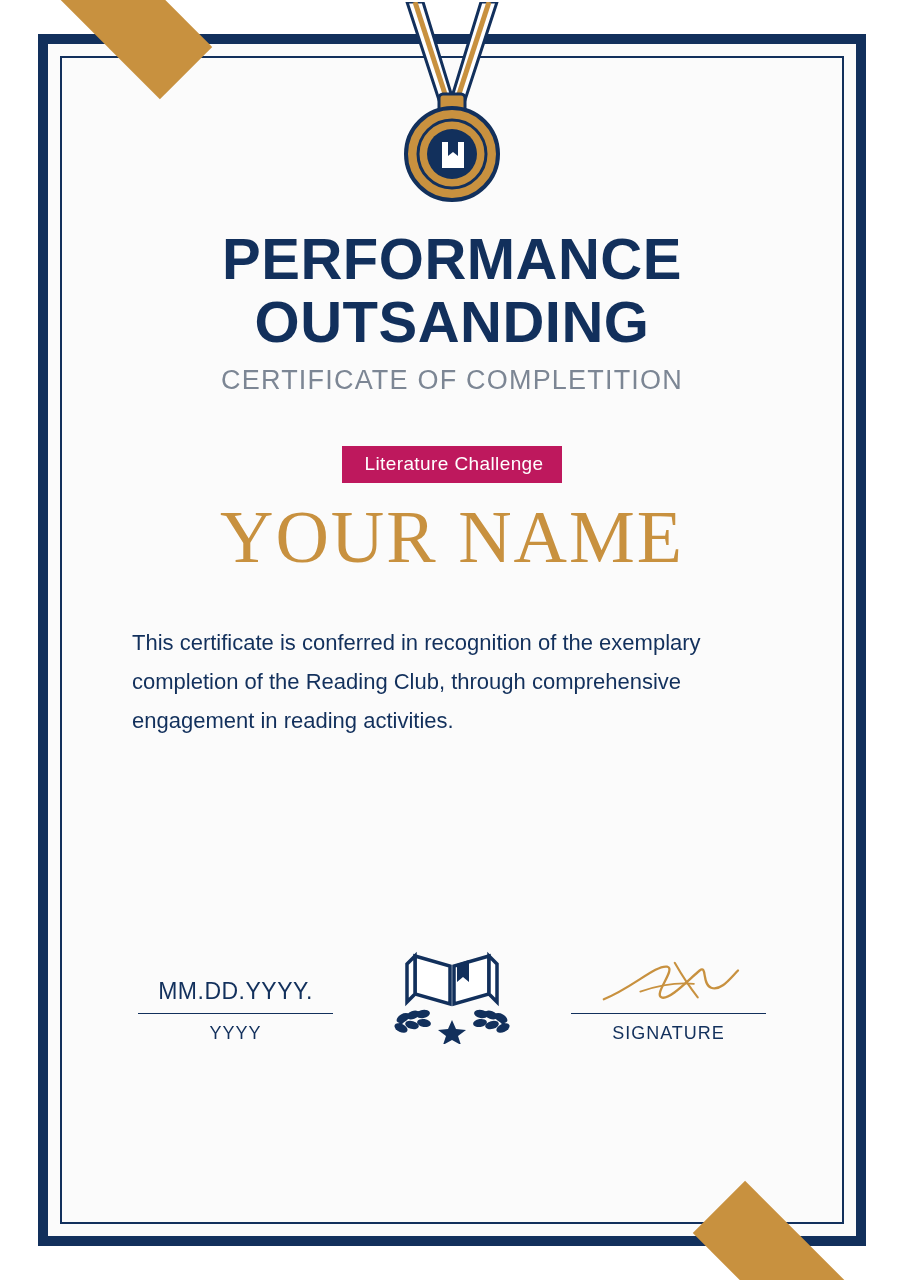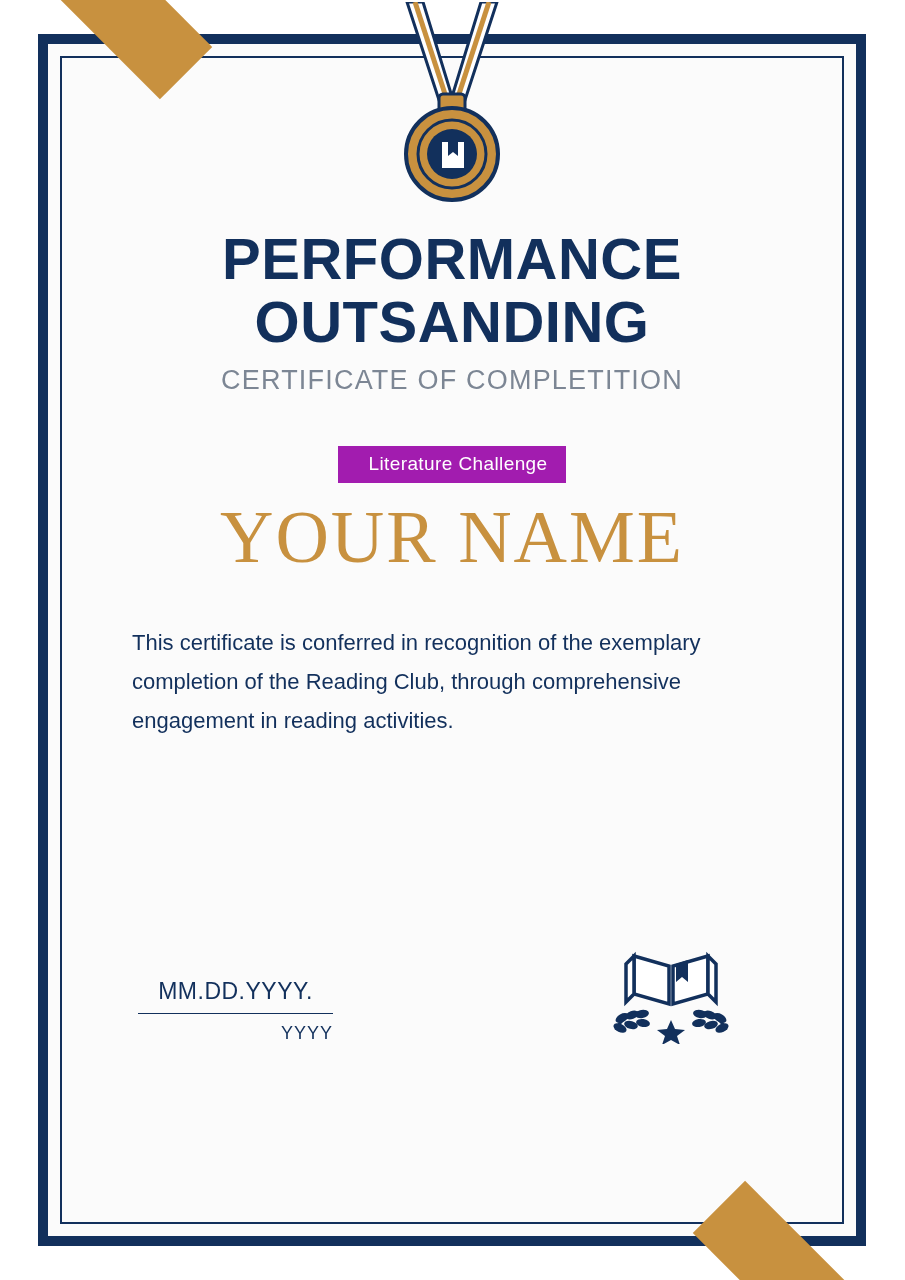--- a/index.html
+++ b/index.html
@@ -124,25 +124,25 @@
   .subtitle {
     margin-top: 12px;
     color: #7c8694;
     font-size: 27px;
     letter-spacing: 1.2px;
     text-align: center;
   }
 
   .badge {
     margin-top: 50px;
-    background: #a21caf;
+    background: #be185d;
     color: #ffffff;
     font-size: 19px;
     letter-spacing: 0.4px;
-    padding: 7px 18px 8px 30px;
+    padding: 7px 18px 8px 22px;
   }
 
   .recipient {
     margin-top: 16px;
     color: #c8913f;
     font-family: "Liberation Serif", serif;
     font-size: 74px;
     letter-spacing: 2px;
     line-height: 1.05;
   }
@@ -160,21 +160,21 @@
     position: absolute;
     left: 78px;
     top: 870px;
     width: 628px;
     display: flex;
     align-items: flex-end;
     justify-content: space-between;
   }
   .sign-col {
     width: 195px;
-    text-align: right;
+    text-align: center;
   }
   .sign-value {
     color: #12305c;
     font-size: 23px;
     letter-spacing: 0.5px;
     height: 40px;
     display: flex;
     align-items: flex-end;
     justify-content: center;
   }
@@ -294,18 +294,29 @@
           <ellipse cx="134" cy="89" rx="7" ry="4" fill="#12305c" transform="rotate(20 134 89)"></ellipse>
           <ellipse cx="124" cy="88" rx="7" ry="4" fill="#12305c" transform="rotate(10 124 88)"></ellipse>
           <ellipse cx="146" cy="102" rx="7" ry="4" fill="#12305c" transform="rotate(-25 146 102)"></ellipse>
           <ellipse cx="135" cy="99" rx="7" ry="4" fill="#12305c" transform="rotate(-15 135 99)"></ellipse>
           <ellipse cx="123" cy="97" rx="7" ry="4" fill="#12305c" transform="rotate(-8 123 97)"></ellipse>
 
           <path d="M95 94 L99 103 L109 104 L101 110 L104 119 L95 114 L86 119 L89 110 L81 104 L91 103 Z" fill="#12305c"></path>
         </svg>
       </div>
 
+      <div class="sign-col">
+        <div class="signature-mark">
+          <svg viewBox="0 0 180 48" width="180" height="46" xmlns="http://www.w3.org/2000/svg">
+            <path d="M22 42 C52 30 76 6 88 8 C98 10 74 36 82 40 C90 44 112 20 122 12 C130 6 124 26 134 30 C144 34 154 20 162 12" stroke="#c8913f" stroke-width="2.4" fill="none" stroke-linecap="round"></path>
+            <path d="M96 4 C104 18 112 30 120 40" stroke="#c8913f" stroke-width="2.2" fill="none" stroke-linecap="round"></path>
+            <path d="M60 34 C78 28 96 24 116 26" stroke="#c8913f" stroke-width="1.8" fill="none" stroke-linecap="round"></path>
+          </svg>
+        </div>
+        <div class="sign-rule"></div>
+        <div class="sign-label">SIGNATURE</div>
+      </div>
 
     </div>
 
 
   </div>
 </div>
 
 </body></html>

